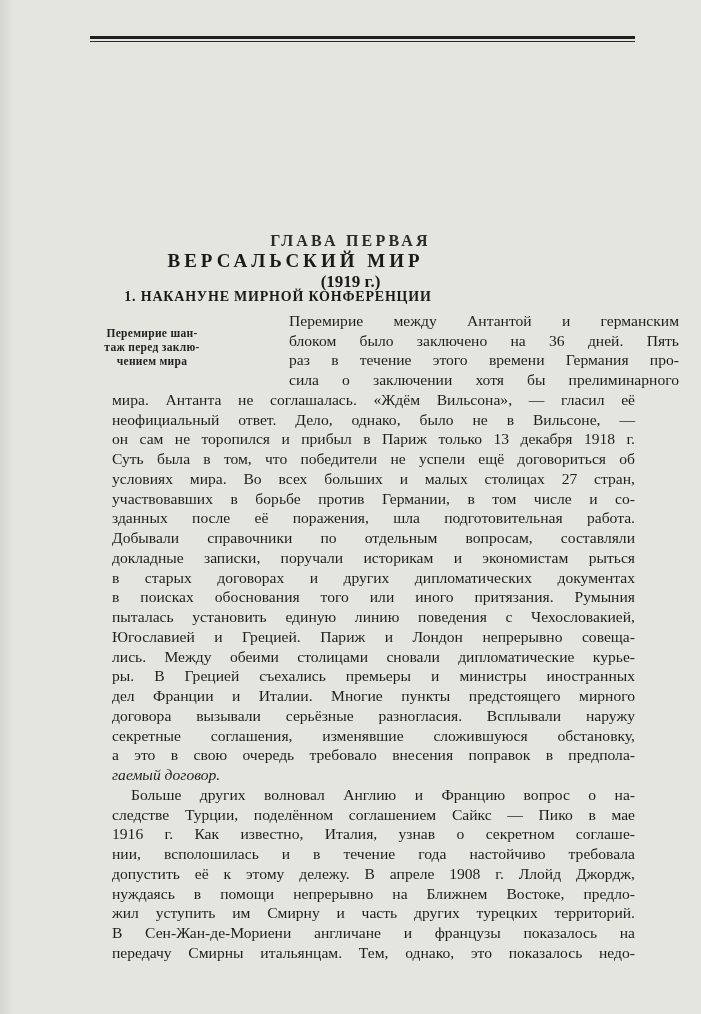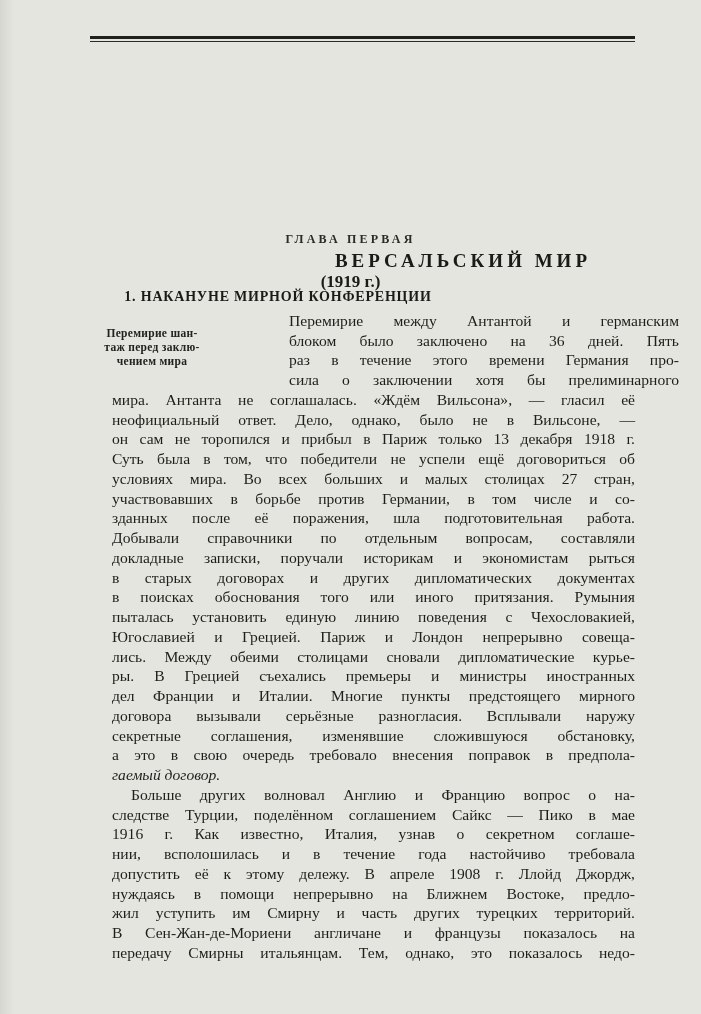--- a/index.html
+++ b/index.html
@@ -13,26 +13,26 @@
   .page-edge {
     position: absolute; left: 0; top: 0; width: 14px; height: 1014px;
     background: linear-gradient(to right, #d4d6cf, #e4e5de);
   }
   .rule-wrap { position: absolute; left: 90px; top: 36px; width: 408px; }
   .rule-top { height: 3px; background: #1f1f1f; }
   .rule-gap { height: 2px; }
   .rule-bottom { height: 1px; background: #2a2a2a; }
   .chapter-label {
     position: absolute; left: 0; width: 701px; top: 232px;
-    text-align: center; font-size: 12px; letter-spacing: 3.2px;
+    text-align: center; font-size: 16px; letter-spacing: 3.2px;
     font-weight: bold; color: #2a2a28;
   }
   .chapter-title {
     position: absolute; left: 0; width: 591px; top: 250px;
-    text-align: right; font-size: 19px; letter-spacing: 4px;
+    text-align: center; font-size: 19px; letter-spacing: 4px;
     font-weight: bold; color: #1a1a18;
   }
   .chapter-year {
     position: absolute; left: 0; width: 701px; top: 272px;
     text-align: center; font-size: 17px; font-weight: bold; color: #1a1a18;
   }
   .section-title {
     position: absolute; left: 0; width: 556px; top: 289px;
     text-align: center; font-size: 14px; font-weight: bold;
     letter-spacing: 0.8px; color: #1a1a18;

